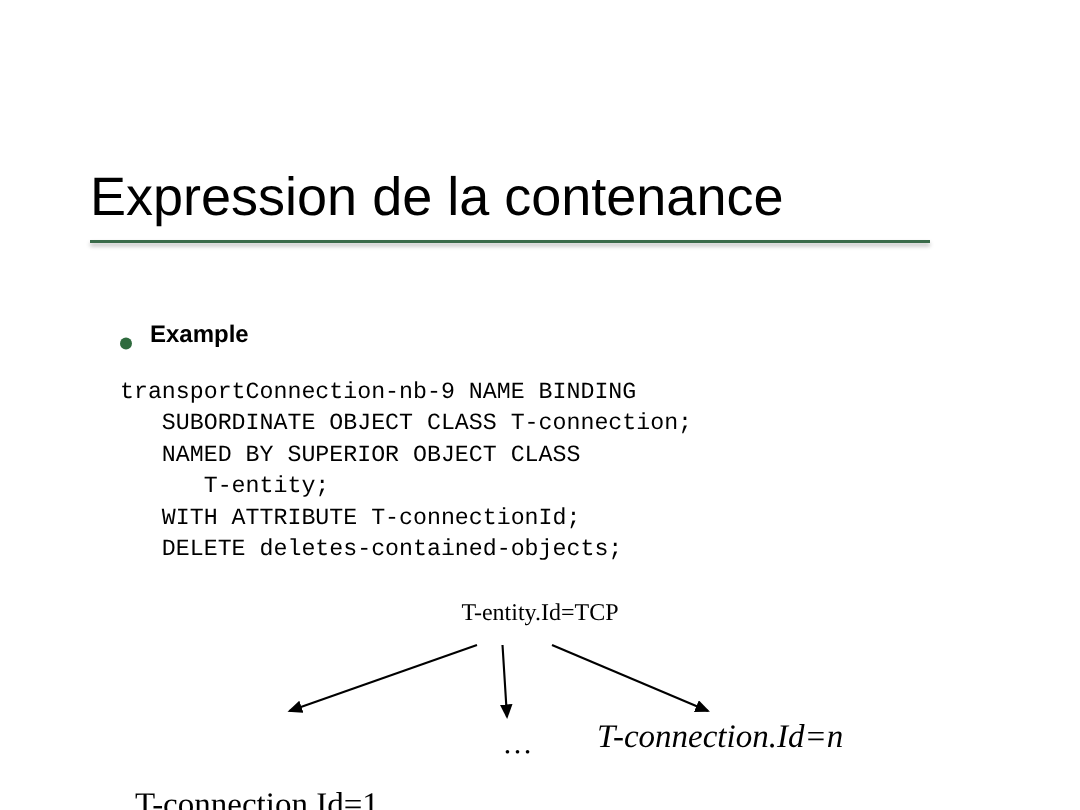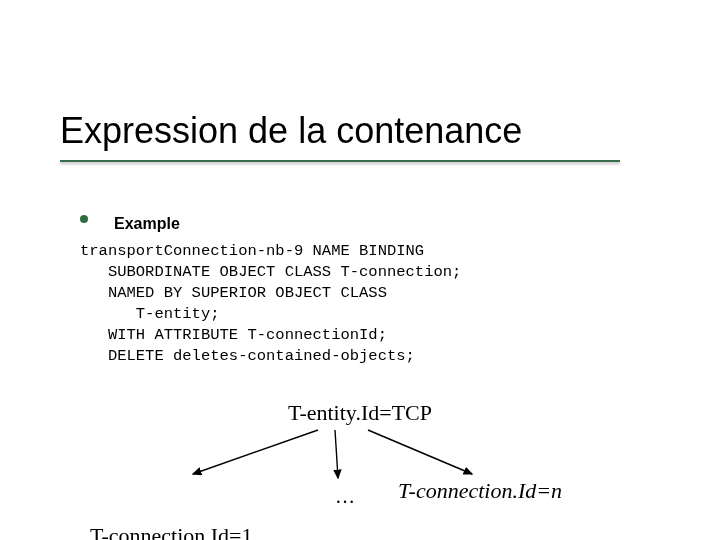--- a/index.html
+++ b/index.html
@@ -36,23 +36,23 @@
     box-shadow: 0 2px 3px rgba(0,0,0,0.3);
   }
   .body {
     position: absolute;
     left: 80px;
     top: 215px;
     width: 560px;
   }
   .bullet-row {
     display: flex;
-    align-items: flex-start;
-    gap: 26px;
-    margin-bottom: 8px;
+    align-items: flex-end;
+    gap: 12px;
+    margin-bottom: 18px;
   }
   .bullet {
     width: 8px;
     height: 8px;
     border-radius: 50%;
     background: #2f6b3e;
     flex: 0 0 auto;
   }
   .bullet-text {
     font-weight: 700;
@@ -71,21 +71,21 @@
     top: 400px;
     width: 720px;
     height: 130px;
   }
   .tree .root {
     position: absolute;
     left: 50%;
     top: 0;
     transform: translateX(-50%);
     font-family: "Times New Roman", Times, serif;
-    font-size: 22px;
+    font-size: 16px;
   }
   .tree .leaf-left {
     position: absolute;
     left: 90px;
     top: 78px;
     font-family: "Times New Roman", Times, serif;
     font-size: 22px;
     margin-top: 45px;
   }
   .tree .dots {

